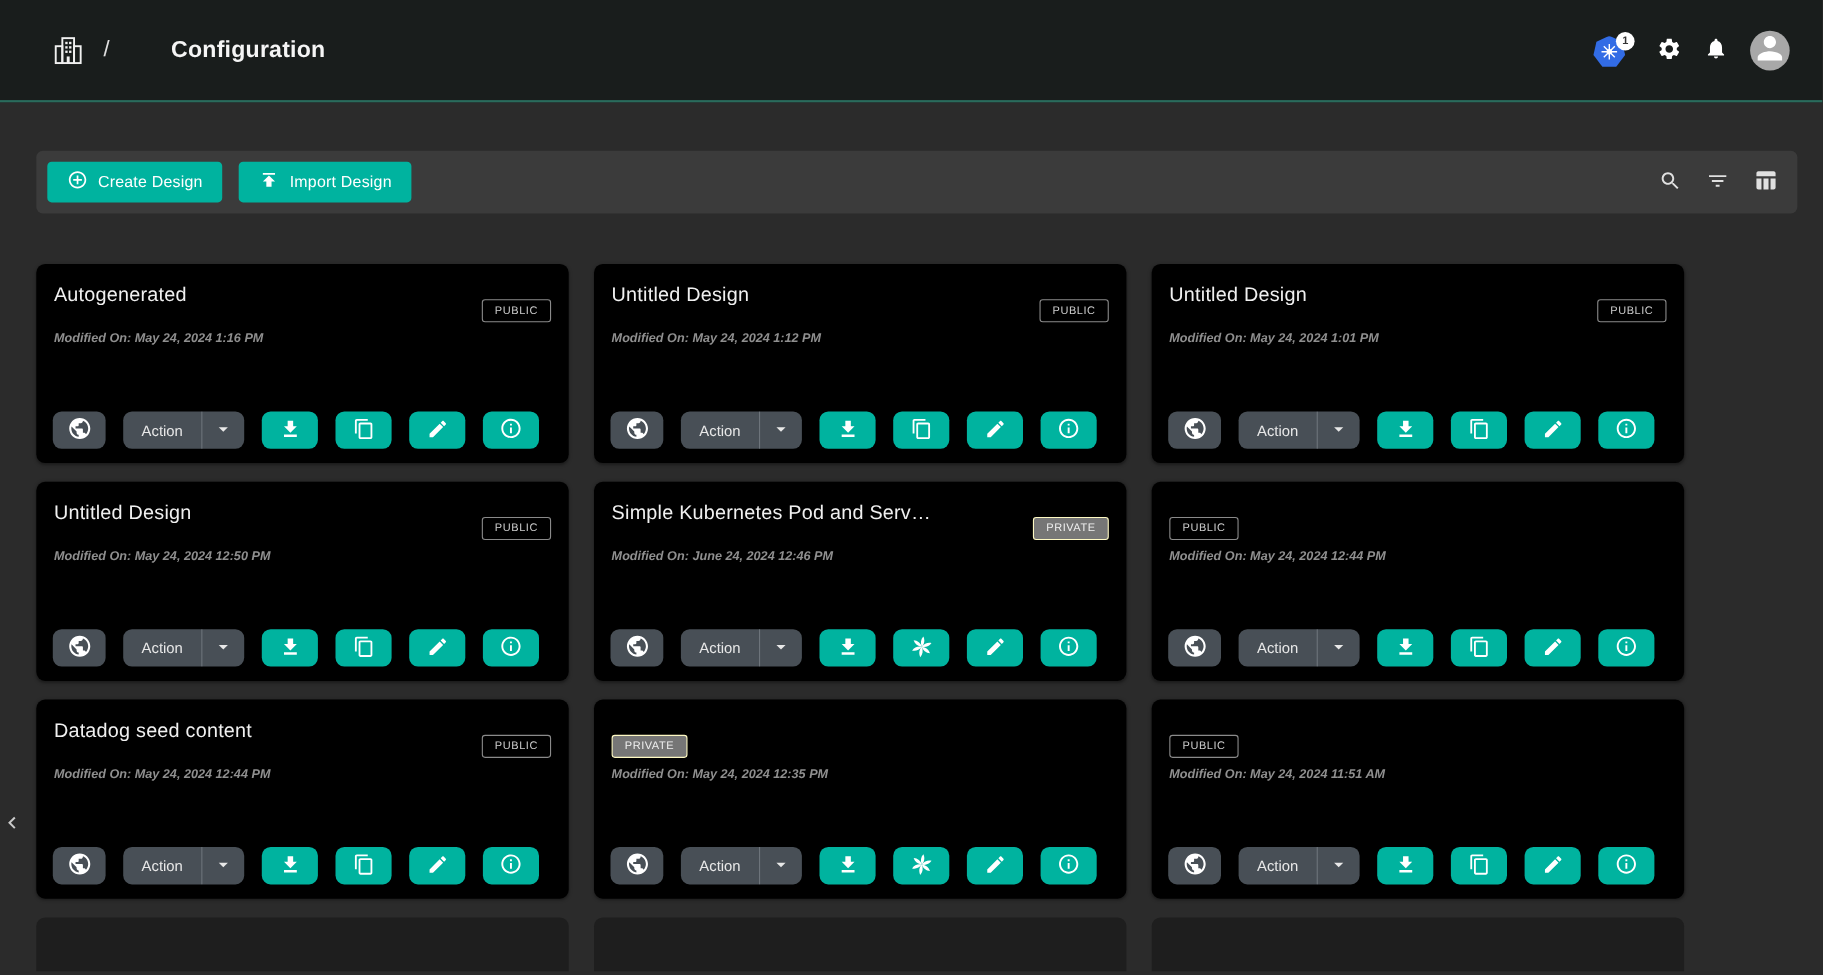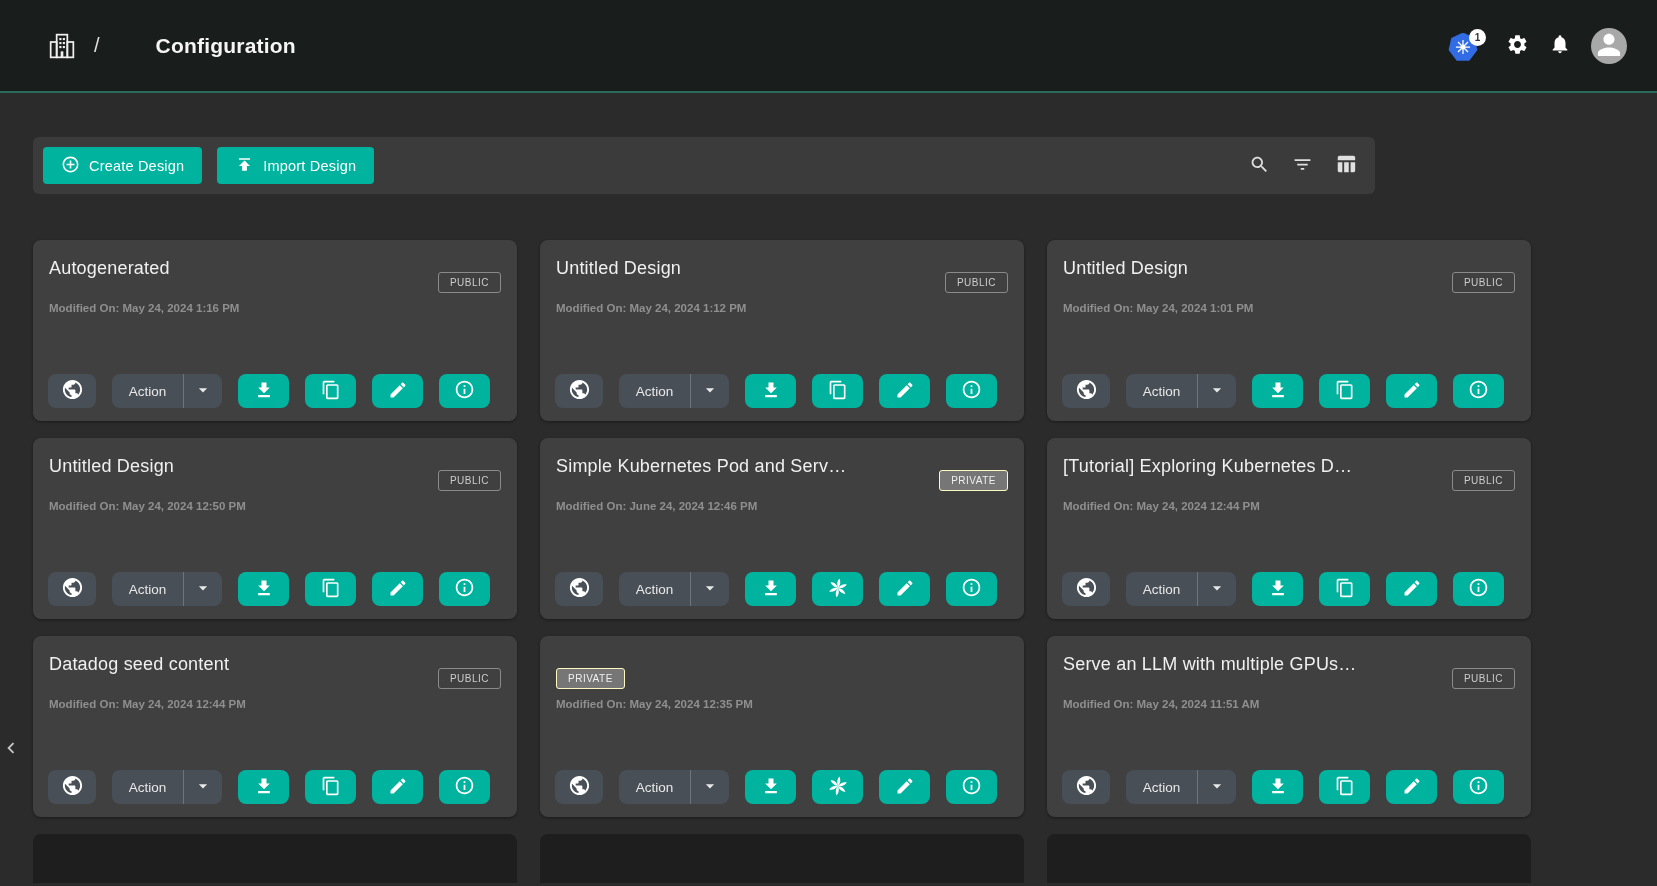--- a/index.html
+++ b/index.html
@@ -21,42 +21,42 @@
               clip-path:polygon(50% 0%, 89% 19%, 98% 60%, 71% 97%, 29% 97%, 2% 60%, 11% 19%);
               display:flex; align-items:center; justify-content:center; }
   .k8s-badge { position:absolute; right:0; top:0; width:17px; height:17px; border-radius:50%;
                background:#fff; color:#333; font-size:10px; font-weight:700;
                display:flex; align-items:center; justify-content:center; }
   .icon-button { background:none; border:none; cursor:pointer; display:flex; align-items:center; justify-content:center; }
   .avatar { width:36px; height:36px; border-radius:50%; background:#a8a8a8; overflow:hidden; cursor:pointer;
             display:flex; align-items:center; justify-content:center; }
 
   
-  .toolbar { position:absolute; left:33px; top:137px; width:1342px; height:57px; background:#3b3b3b;
+  .toolbar { position:absolute; left:33px; top:137px; width:1601px; height:57px; background:#3b3b3b;
              border-radius:6px; display:flex; align-items:center; justify-content:space-between; padding:0 18px 0 10px; }
   .toolbar-left { display:flex; align-items:center; gap:15px; }
   .btn-primary { display:flex; align-items:center; gap:9px; height:37px; padding:0 18px;
                  background:#00B39F; color:#fff; border:none; border-radius:4px;
                  font-family:"Liberation Sans", sans-serif; font-size:14.5px; font-weight:500;
                  letter-spacing:.2px; cursor:pointer; }
   .toolbar-right { display:flex; align-items:center; gap:22px; }
 
   
   .grid { position:absolute; left:33px; top:240px; display:grid;
           grid-template-columns:repeat(3, 484px); gap:17px 23px; }
-  .card { position:relative; width:484px; height:181px; background:#404040; border-radius:8px;
+  .card { position:relative; width:484px; height:181px; background:#000000; border-radius:8px;
           padding:18px 16px; box-shadow:0 1px 3px rgba(0,0,0,.4); }
   .card-head { display:flex; align-items:flex-start; justify-content:space-between; gap:12px; }
   .card-title { color:#f0f0f0; font-size:18px; font-weight:500; letter-spacing:.2px;
                 white-space:nowrap; overflow:hidden; max-width:370px; }
   .badge { flex:none; margin-top:14px; font-size:10px; letter-spacing:.5px; padding:4px 11px;
            border-radius:3px; font-weight:400; }
   .badge.public  { color:#cccccc; border:1px solid #8a8a8a; background:transparent; }
   .badge.private { color:#f0f0f0; border:1px solid #fef9c3; background:#767676; }
-  .card-modified { margin-top:9px; color:#8f8f8f; font-size:11.5px; font-weight:700; }
+  .card-modified { margin-top:9px; color:#8f8f8f; font-size:11.5px; font-style:italic; font-weight:700; }
   .card-actions { position:absolute; left:15px; right:15px; bottom:13px; display:flex; align-items:center; gap:16px; }
   .btn { height:34px; border:none; border-radius:8px; cursor:pointer;
          display:flex; align-items:center; justify-content:center; }
   .btn.dark { background:#484f56; width:48px; }
   .btn.teal { background:#00B39F; width:51px; }
   .split-btn { height:34px; width:110px; background:#484f56; border-radius:8px;
                display:flex; align-items:stretch; overflow:hidden; }
   .split-label { flex:1; background:none; border:none; color:#e8e8e8; font-size:13.5px;
                  font-family:"Liberation Sans", sans-serif; cursor:pointer; }
   .split-divider { width:1px; background:#6d747b; margin:0; }
@@ -466,21 +466,20 @@
           <svg width="21" height="21" viewBox="0 0 24 24" fill="#fff">
             <path d="M11 7h2v2h-2zm0 4h2v6h-2zm1-9C6.48 2 2 6.48 2 12s4.48 10 10 10 10-4.48 10-10S17.52 2 12 2zm0 18c-4.41 0-8-3.59-8-8s3.59-8 8-8 8 3.59 8 8-3.59 8-8 8z"></path>
           </svg>
         </span>
       </button>
     </div>
   </article>
 
   <article class="card">
     <div class="card-head">
-      <h3 class="card-title">[Tutorial] Exploring Kubernetes D…</h3>
       <span class="badge public">PUBLIC</span>
     </div>
     <div class="card-modified">Modified On: May 24, 2024 12:44 PM</div>
     <div class="card-actions">
       <button class="btn dark">
         <span>
           <svg width="23" height="23" viewBox="0 0 24 24" fill="#fff">
             <path d="M12 2C6.48 2 2 6.48 2 12s4.48 10 10 10 10-4.48 10-10S17.52 2 12 2zm-1 17.93c-3.95-.49-7-3.85-7-7.93 0-.62.08-1.21.21-1.79L9 15v1c0 1.1.9 2 2 2v1.93zm6.9-2.54c-.26-.81-1-1.39-1.9-1.39h-1v-3c0-.55-.45-1-1-1H8v-2h2c.55 0 1-.45 1-1V7h2c1.1 0 2-.9 2-2v-.41c2.93 1.19 5 4.06 5 7.41 0 2.08-.8 3.97-2.1 5.39z"></path>
           </svg>
         </span>
@@ -643,21 +642,20 @@
           <svg width="21" height="21" viewBox="0 0 24 24" fill="#fff">
             <path d="M11 7h2v2h-2zm0 4h2v6h-2zm1-9C6.48 2 2 6.48 2 12s4.48 10 10 10 10-4.48 10-10S17.52 2 12 2zm0 18c-4.41 0-8-3.59-8-8s3.59-8 8-8 8 3.59 8 8-3.59 8-8 8z"></path>
           </svg>
         </span>
       </button>
     </div>
   </article>
 
   <article class="card">
     <div class="card-head">
-      <h3 class="card-title">Serve an LLM with multiple GPUs…</h3>
       <span class="badge public">PUBLIC</span>
     </div>
     <div class="card-modified">Modified On: May 24, 2024 11:51 AM</div>
     <div class="card-actions">
       <button class="btn dark">
         <span>
           <svg width="23" height="23" viewBox="0 0 24 24" fill="#fff">
             <path d="M12 2C6.48 2 2 6.48 2 12s4.48 10 10 10 10-4.48 10-10S17.52 2 12 2zm-1 17.93c-3.95-.49-7-3.85-7-7.93 0-.62.08-1.21.21-1.79L9 15v1c0 1.1.9 2 2 2v1.93zm6.9-2.54c-.26-.81-1-1.39-1.9-1.39h-1v-3c0-.55-.45-1-1-1H8v-2h2c.55 0 1-.45 1-1V7h2c1.1 0 2-.9 2-2v-.41c2.93 1.19 5 4.06 5 7.41 0 2.08-.8 3.97-2.1 5.39z"></path>
           </svg>
         </span>

